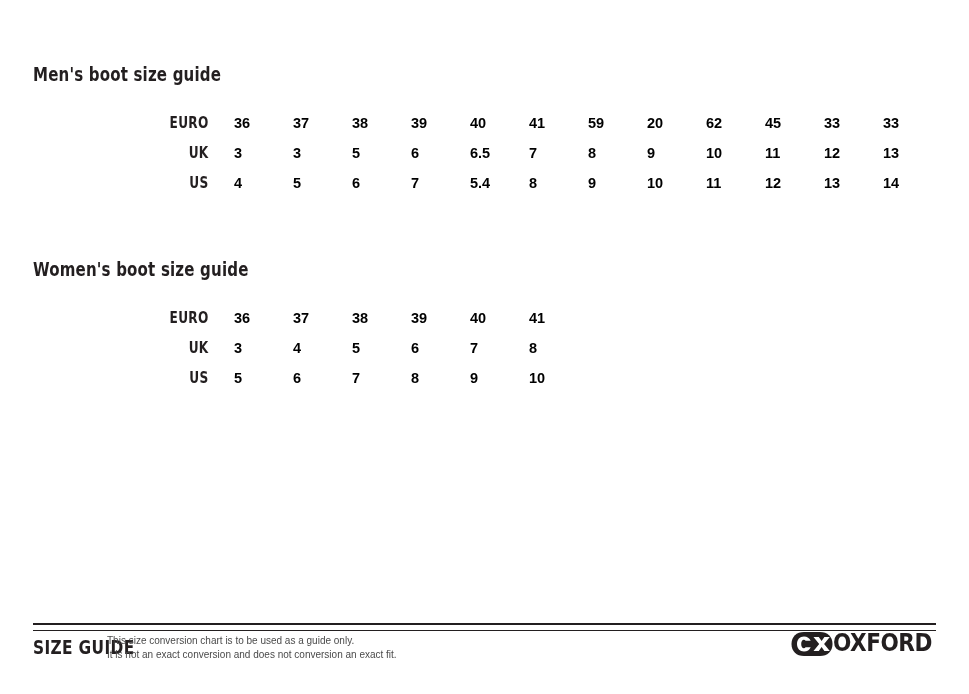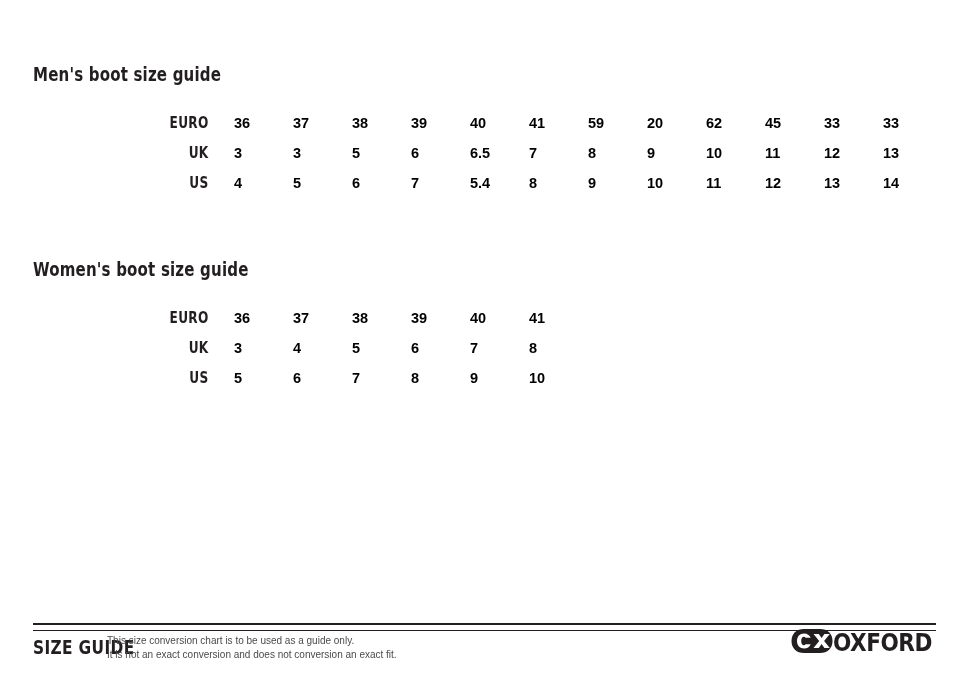--- a/index.html
+++ b/index.html
@@ -106,21 +106,21 @@
     width: 420px;
   }
   #footer-note div { white-space: nowrap; }
 
   
   #logo {
     position: absolute;
     right: 33px;
     top: 628px;
     display: flex;
-    align-items: flex-start;
+    align-items: flex-end;
   }
   #logo .mark {
     width: 42px;
     height: 26px;
     position: relative;
   }
   #logo .wordmark {
     font-family: "DejaVu Sans Condensed", "Liberation Sans Narrow", "Liberation Sans", sans-serif;
     font-weight: 700;
     font-size: 25px;

